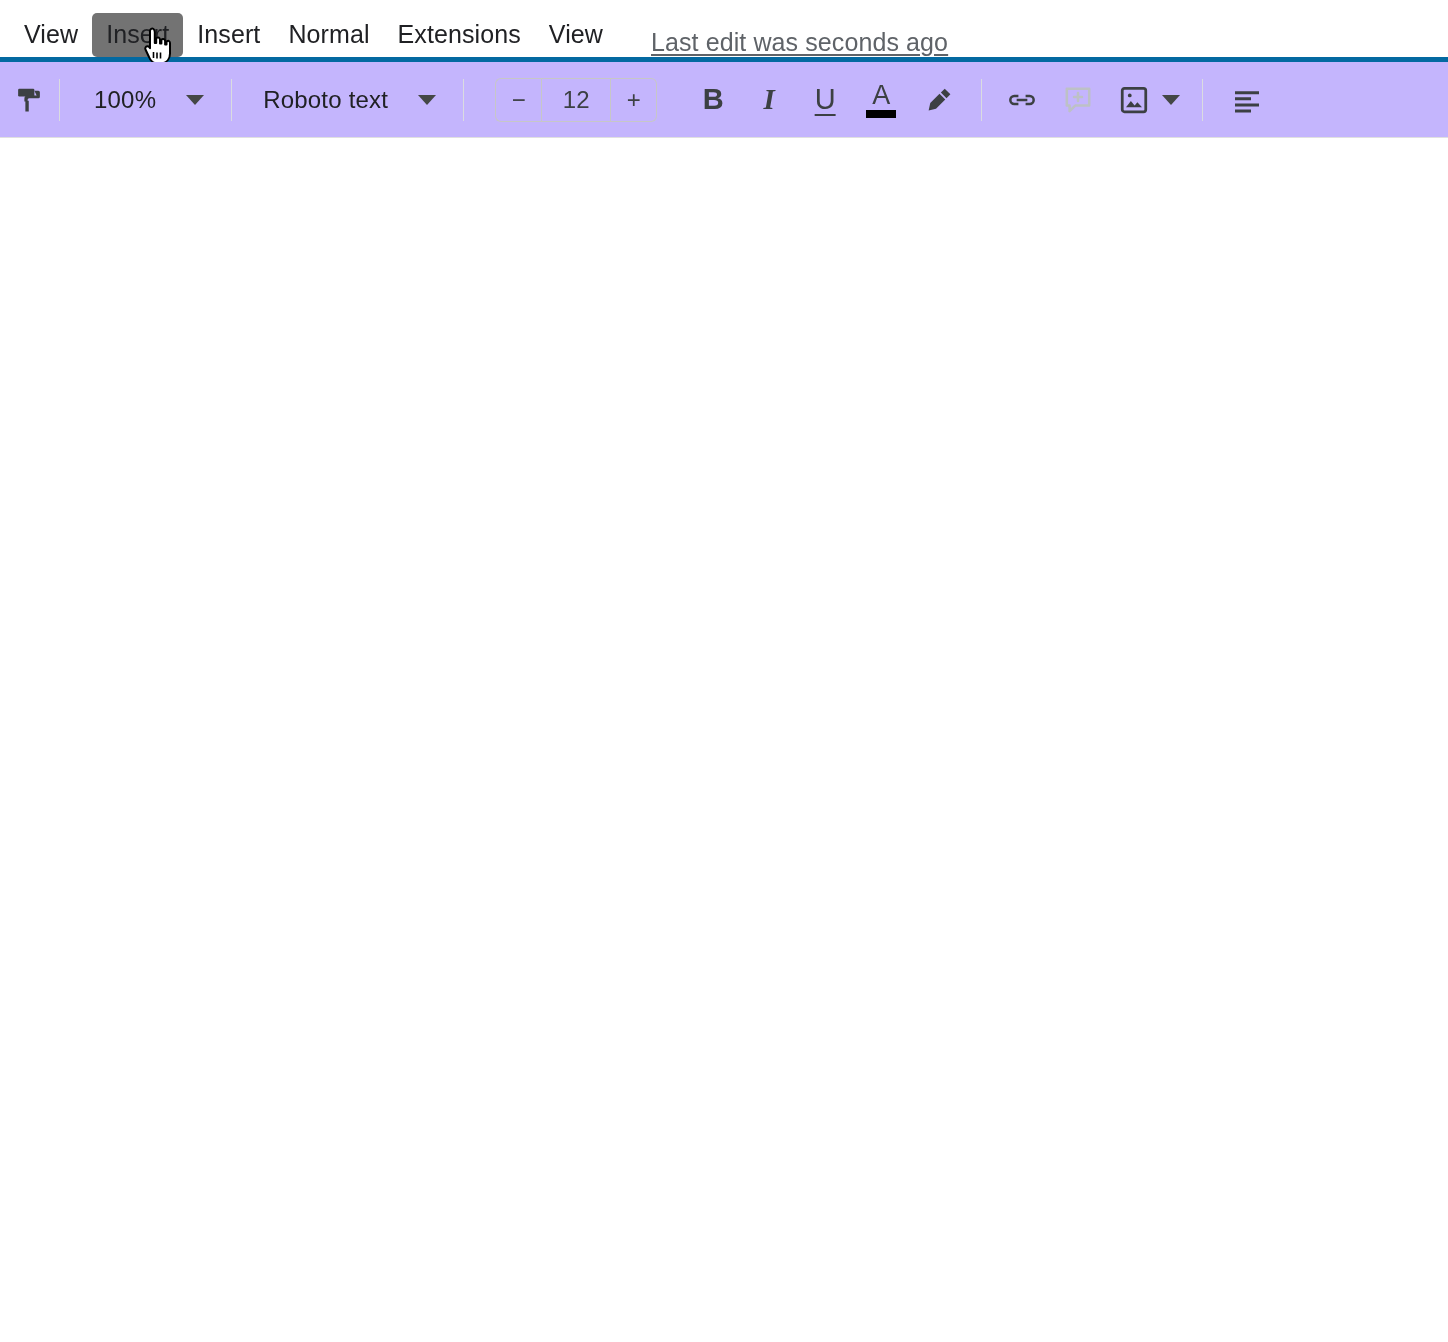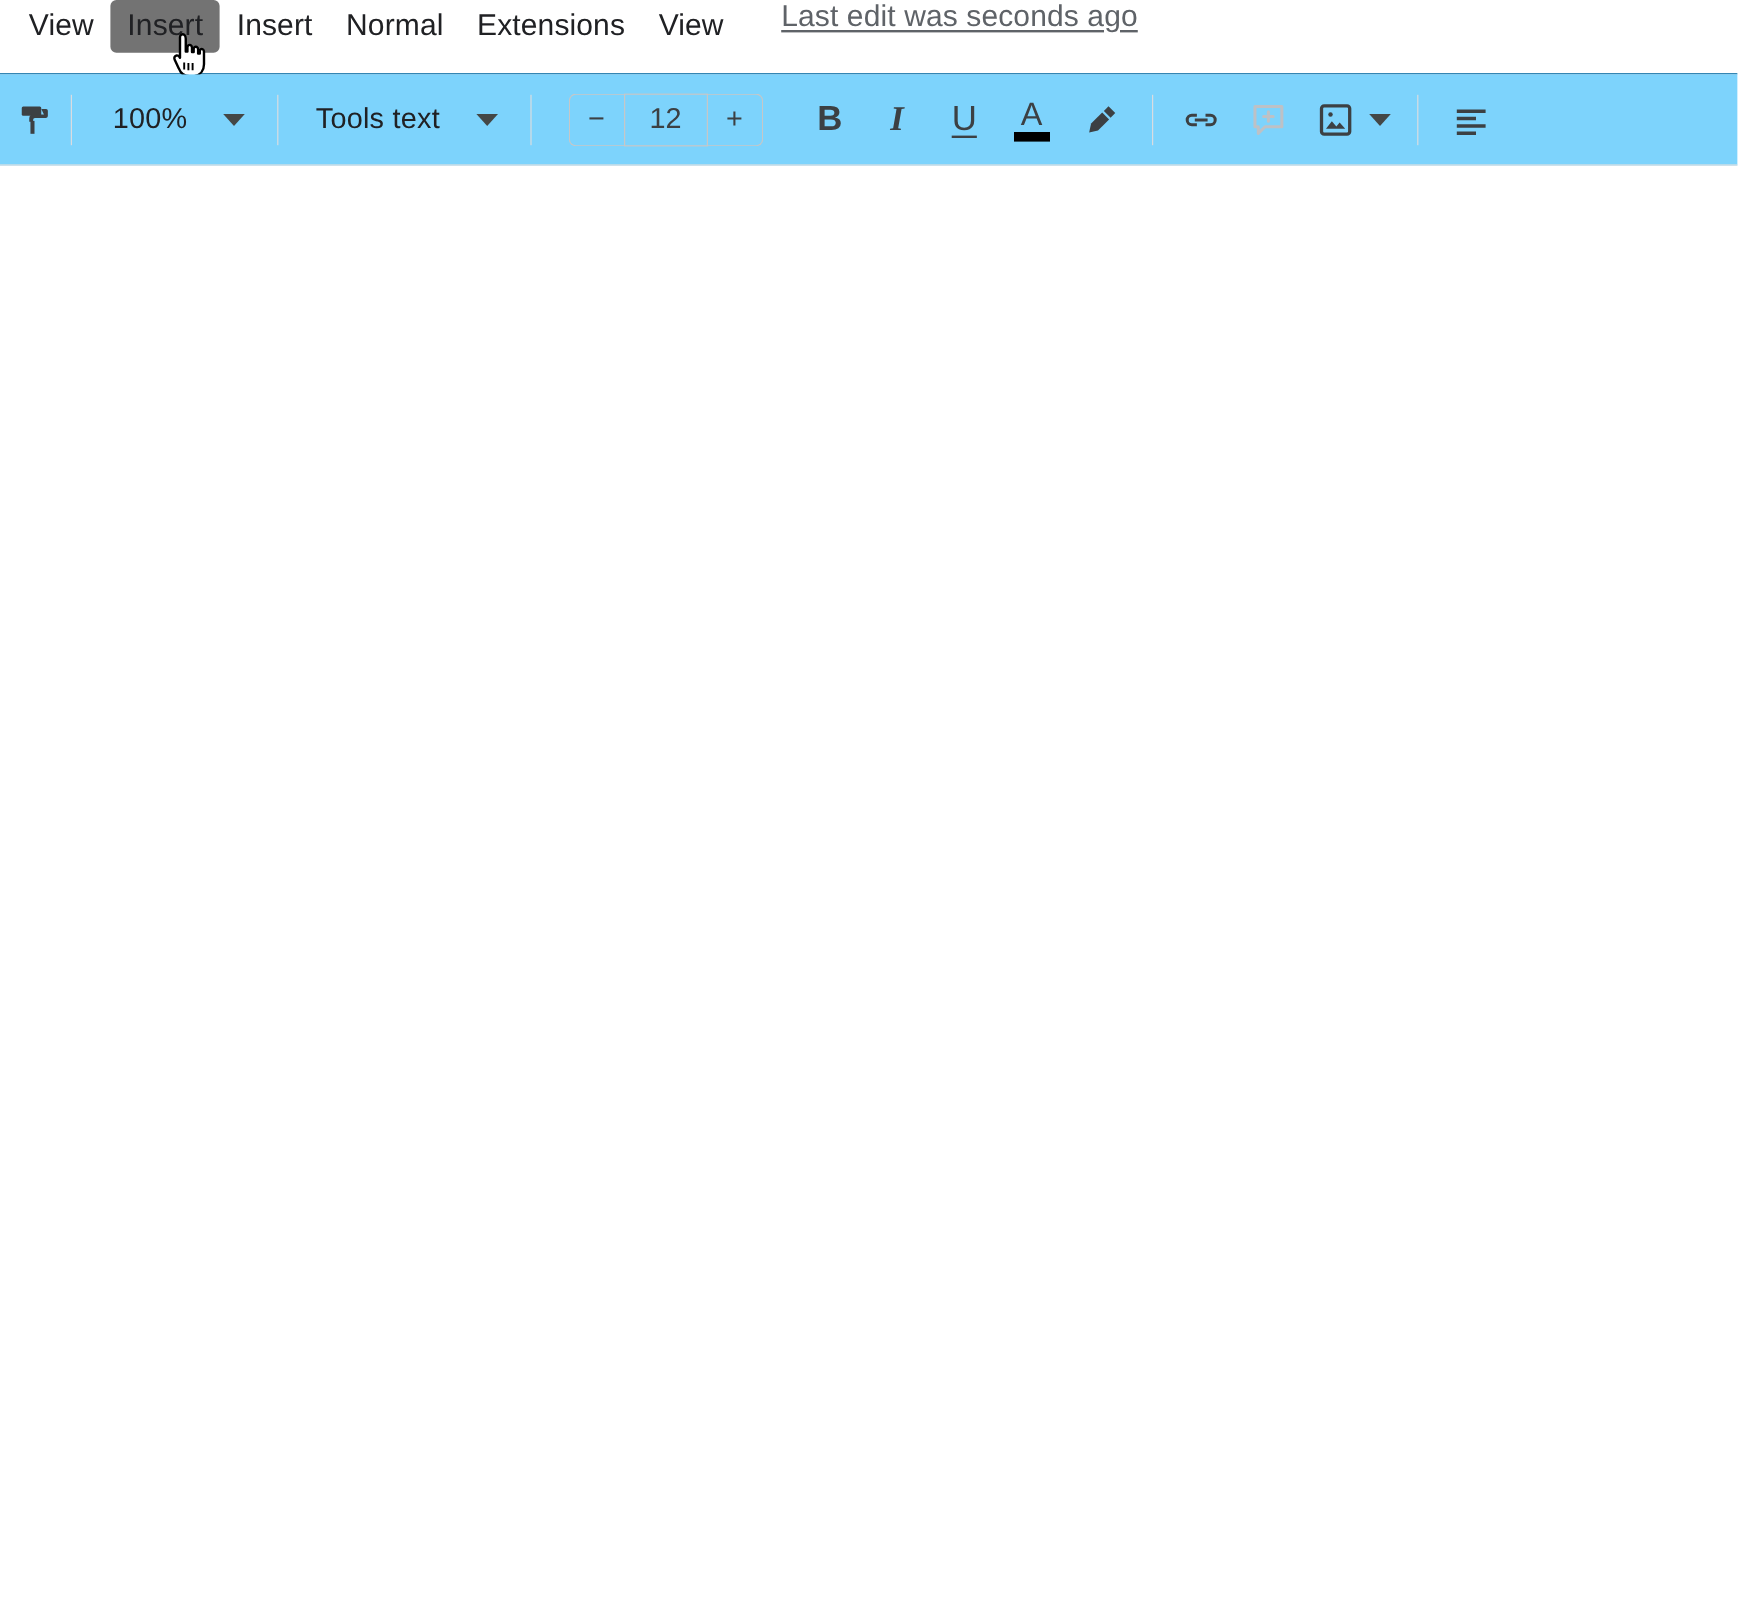--- a/index.html
+++ b/index.html
@@ -10,23 +10,23 @@
     font-family: "Liberation Sans", sans-serif;
     overflow: hidden;
   }
 
   
   #menubar {
     position: relative;
     height: 62px;
     width: 100%;
     background: #ffffff;
-    border-bottom: 1px solid #0369a1;
-    display: flex;
-    align-items: flex-start;
+    border-bottom: 5px solid #0369a1;
+    display: flex;
+    align-items: flex-end;
     padding-left: 10px;
   }
   .menu-item {
     font-size: 25px;
     color: #202124;
     line-height: 1;
     padding: 9px 14px 10px 14px;
     border-radius: 5px;
     white-space: nowrap;
     letter-spacing: 0.1px;
@@ -51,21 +51,21 @@
     width: 34px;
     height: 40px;
     pointer-events: none;
   }
 
   
   #toolbar {
     position: relative;
     height: 76px;
     width: 100%;
-    background: #7dd3fc;
+    background: #c4b5fd;
     border-bottom: 1px solid #e0e0e0;
     display: flex;
     align-items: center;
   }
   .tb-btn {
     display: flex;
     align-items: center;
     justify-content: center;
     height: 46px;
     border-radius: 6px;
@@ -170,21 +170,21 @@
   <div class="sep" style="margin-left:4px;"></div>
 
   <div class="combo" style="margin-left:34px;">
     <span class="combo-label">100%</span>
     <span class="dd-arrow" style="margin-left:30px;"></span>
   </div>
 
   <div class="sep" style="margin-left:27px;"></div>
 
   <div class="combo" style="margin-left:31px;">
-    <span class="combo-label">Tools text</span>
+    <span class="combo-label">Roboto text</span>
     <span class="dd-arrow" style="margin-left:30px;"></span>
   </div>
 
   <div class="sep" style="margin-left:27px;"></div>
 
 
   <div class="stepper" style="margin-left:31px;">
     <div class="minus">−</div>
     <div class="val">12</div>
     <div class="plus">+</div>

